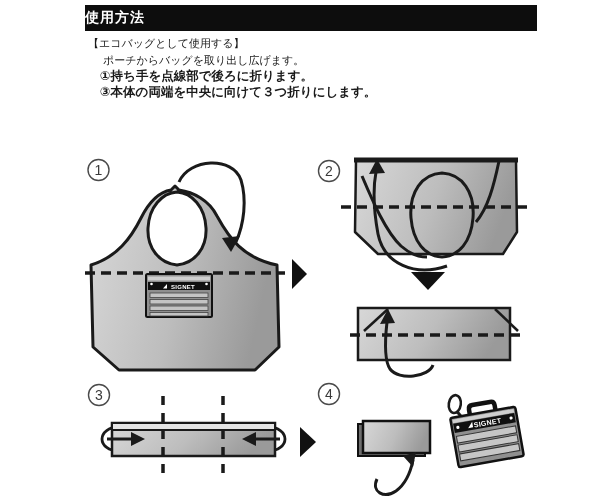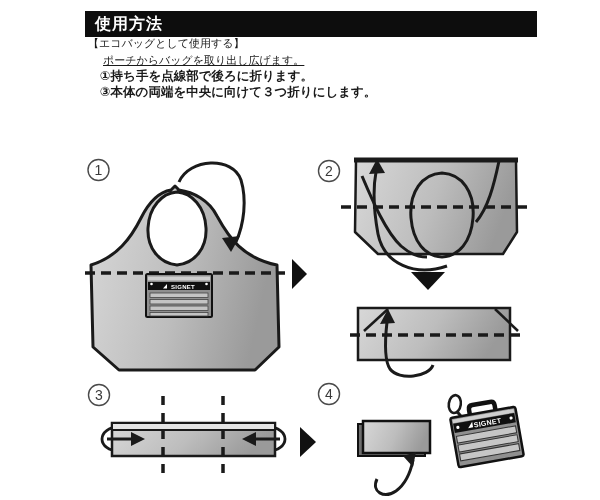--- a/index.html
+++ b/index.html
@@ -1,24 +1,24 @@
 <!DOCTYPE html>
 <html><head>
 <meta charset="utf-8">
 <style>
   html,body{margin:0;padding:0;background:#fff;}
   .page{position:relative;width:600px;height:500px;background:#ffffff;overflow:hidden;
         font-family:"Liberation Sans","DejaVu Sans",sans-serif;color:#1a1a1a;}
-  .header-bar{position:absolute;left:85px;top:11px;width:452px;height:26px;
+  .header-bar{position:absolute;left:85px;top:5px;width:452px;height:26px;
         background:#0d0d0d;color:#fff;display:flex;align-items:center;
-        padding-left:10px;box-sizing:border-box;font-size:16px;font-weight:bold;
+        padding-left:0;box-sizing:border-box;font-size:14px;font-weight:bold;
         letter-spacing:1px;}
   .text-block{position:absolute;left:88px;top:35px;width:465px;}
   .line{font-size:11px;line-height:17px;white-space:nowrap;}
-  .line.indent1{padding-left:15px;text-decoration:underline;}
+  .line.indent1{padding-left:15px;}
   .line.step{font-size:12.5px;line-height:15.5px;padding-left:12px;font-weight:bold;}
   .diagram-svg{position:absolute;left:85px;top:150px;}
   svg text.circnum{font-family:"Liberation Sans",sans-serif;font-size:14px;fill:#3a3a3a;}
   svg text.brand{font-family:"Liberation Sans",sans-serif;font-weight:bold;fill:#ffffff;letter-spacing:.3px;}
 </style>
 </head>
 <body>
 
 <div class="page">
 

